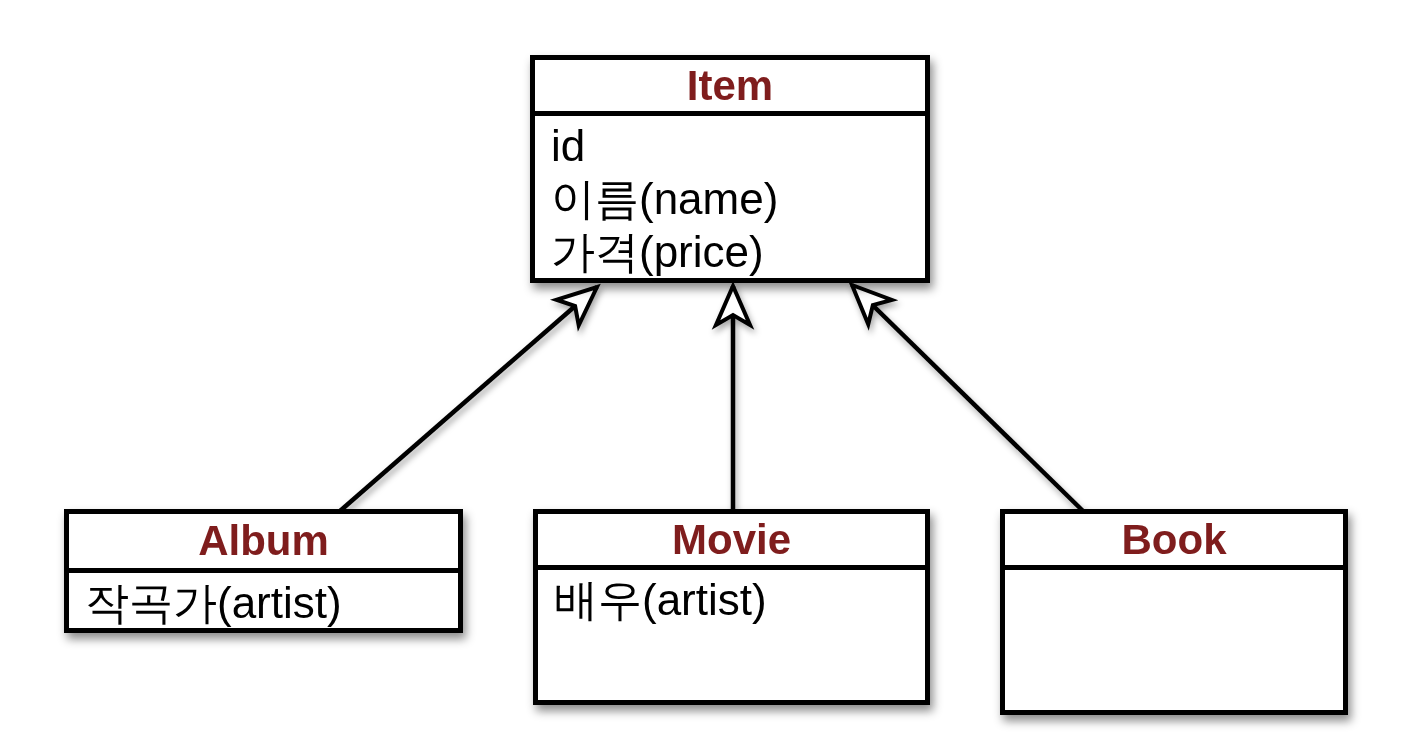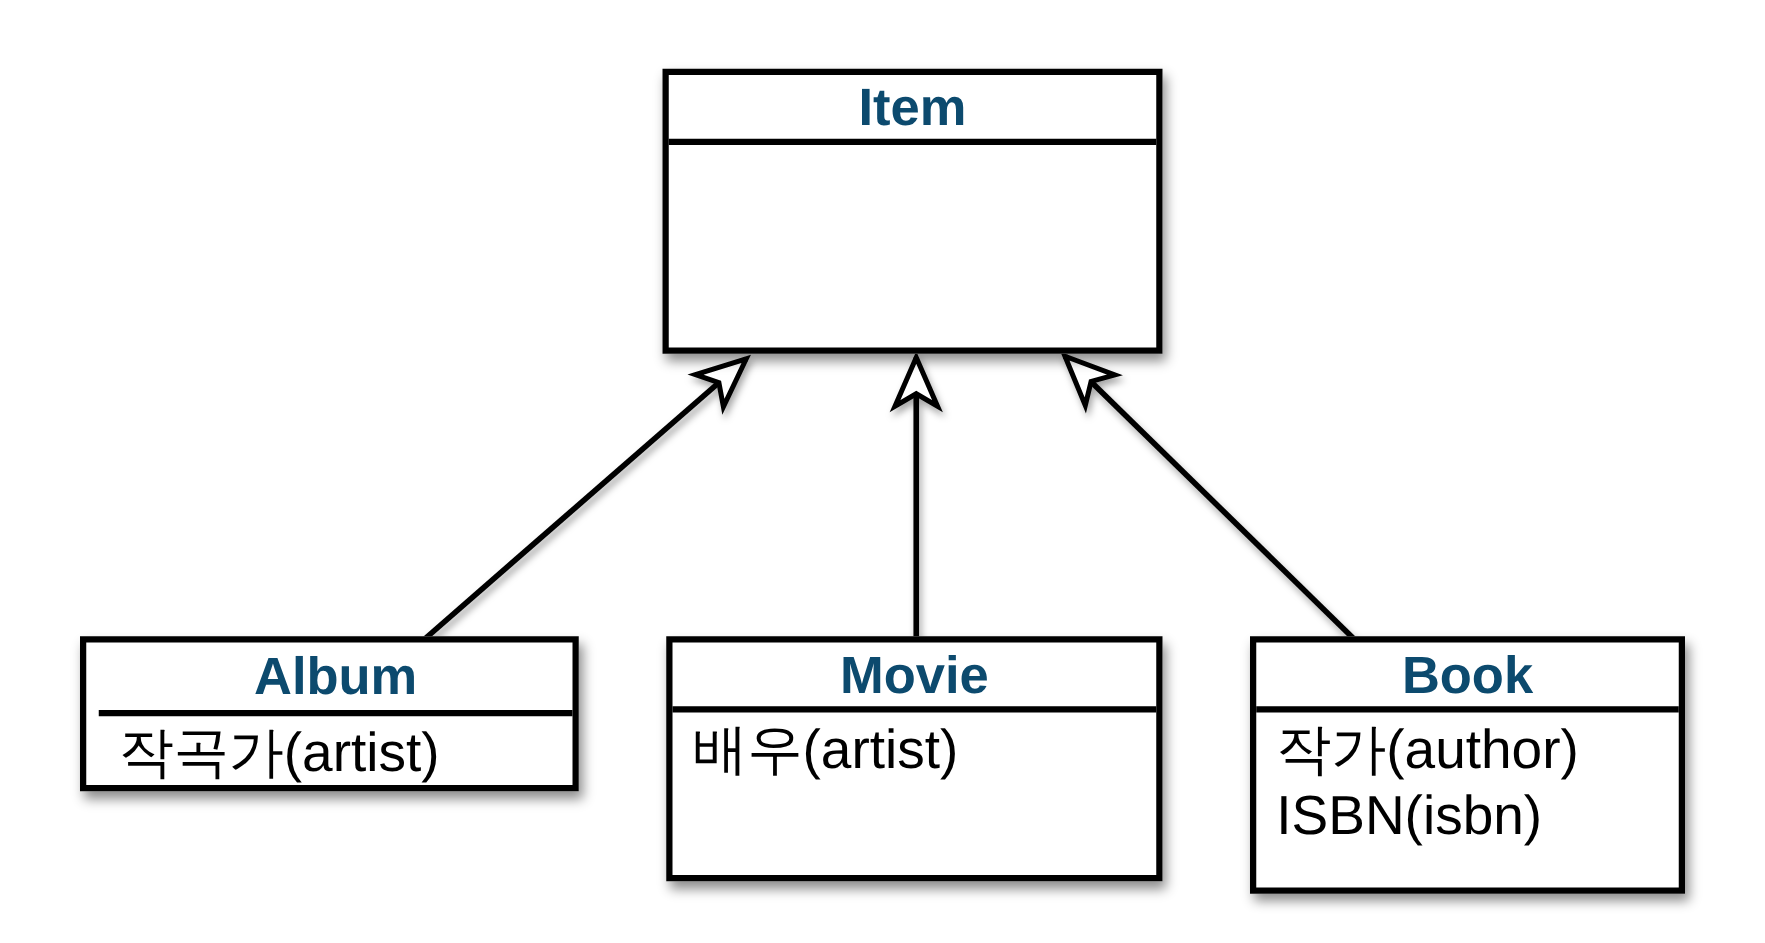--- a/index.html
+++ b/index.html
@@ -33,37 +33,37 @@
     border: 5px solid #000000;
     box-shadow: 3px 6px 9px rgba(0,0,0,0.45);
     z-index: 2;
   }
   .uml-class-title {
     box-sizing: border-box;
     border-bottom: 5px solid #000000;
     font-weight: bold;
     font-size: 42px;
     text-align: center;
-    color: #0c4a6e;
+    color: #7f1d1d;
     display: flex;
     align-items: center;
     justify-content: center;
   }
   .uml-class-attrs {
     box-sizing: border-box;
     padding: 3px 10px 0 16px;
     font-size: 44px;
     line-height: 53px;
     color: #000000;
     white-space: nowrap;
   }
   
   #box-item  { left: 530px;  top: 55px;  width: 400px; height: 228px; }
   #box-item .uml-class-title  { height: 56px; }
-  #box-album { left: 64px;   top: 509px; width: 399px; height: 124px; padding-left: 10px; }
+  #box-album { left: 64px;   top: 509px; width: 399px; height: 124px; }
   #box-album .uml-class-title { height: 59px; }
   #box-movie { left: 533px;  top: 509px; width: 397px; height: 196px; }
   #box-movie .uml-class-title { height: 56px; }
   #box-book  { left: 1000px; top: 509px; width: 348px; height: 206px; }
   #box-book .uml-class-title  { height: 56px; }
 </style>
 </head>
 <body>
 
 <div class="canvas">
@@ -78,37 +78,38 @@
       <g fill="#ffffff" stroke="#000000" stroke-width="4" stroke-linejoin="miter">
         <polygon points="0,0 17,39 0,29 -17,39" transform="translate(597,287) rotate(49)"></polygon>
         <polygon points="0,0 17,39 0,29 -17,39" transform="translate(733,286)"></polygon>
         <polygon points="0,0 17,39 0,29 -17,39" transform="translate(852,285) rotate(-46)"></polygon>
       </g>
     </svg>
   </div>
 
   <div class="uml-class" id="box-item">
     <div class="uml-class-title">Item</div>
+    <div class="uml-class-attrs">
+      <div>id</div>
+      <div>이름(name)</div>
+      <div>가격(price)</div>
+    </div>
   </div>
 
   <div class="uml-class" id="box-album">
     <div class="uml-class-title">Album</div>
     <div class="uml-class-attrs">
       <div>작곡가(artist)</div>
     </div>
   </div>
 
   <div class="uml-class" id="box-movie">
     <div class="uml-class-title">Movie</div>
     <div class="uml-class-attrs">
       <div>배우(artist)</div>
     </div>
   </div>
 
   <div class="uml-class" id="box-book">
     <div class="uml-class-title">Book</div>
-    <div class="uml-class-attrs">
-      <div>작가(author)</div>
-      <div>ISBN(isbn)</div>
-    </div>
   </div>
 
 </div>
 
 </body></html>

